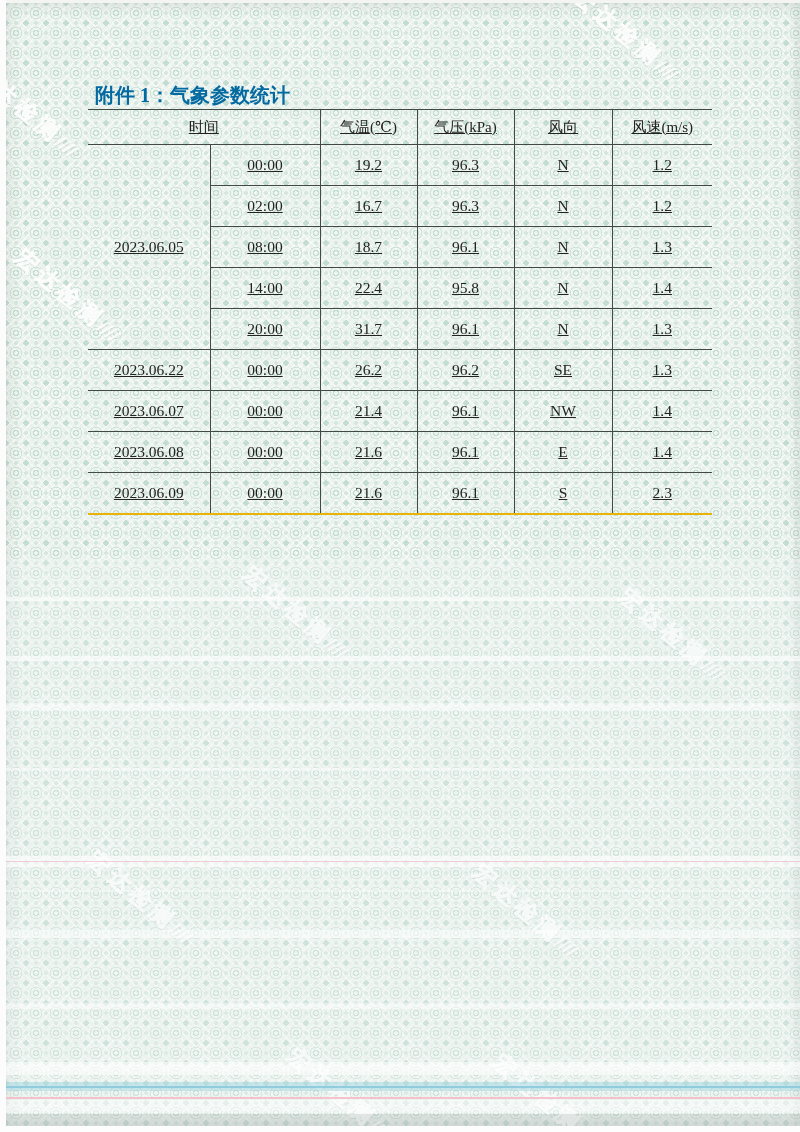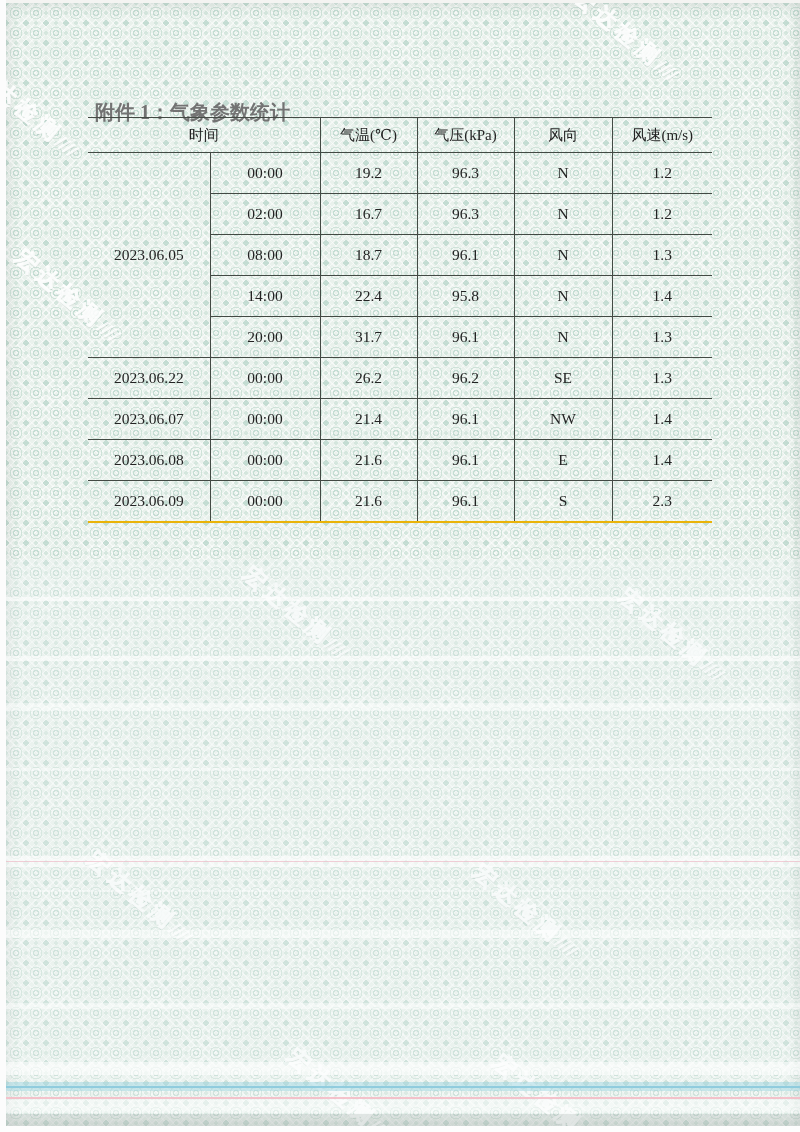--- a/index.html
+++ b/index.html
@@ -54,34 +54,35 @@
     letter-spacing: 5px;
     color: rgba(255,255,255,0.30);
     -webkit-text-stroke: 1px rgba(255,255,255,0.85);
     text-shadow: 1px 1px 1px rgba(130,150,145,0.25);
     pointer-events: none;
   }
   .wm .sl { font-size: 19px; letter-spacing: 0px; }
 
   .title {
     position: absolute;
-    left: 95px; top: 99px;
+    left: 95px; top: 82px;
     font-size: 20px;
     font-weight: 700;
-    color: #737373;
+    color: #0369a1;
   }
 
   table.weather {
     position: absolute;
-    left: 88px; top: 117px;
+    left: 88px; top: 109px;
     width: 624px;
     border-collapse: collapse;
     table-layout: fixed;
     font-size: 15.5px;
     color: #232323;
+    text-decoration: underline;
   }
   table.weather th, table.weather td {
     border-top: 1.5px solid #434a44;
     text-align: center;
     vertical-align: middle;
     font-weight: 400;
     padding: 0;
     height: 41px;
     overflow: hidden;
   }

